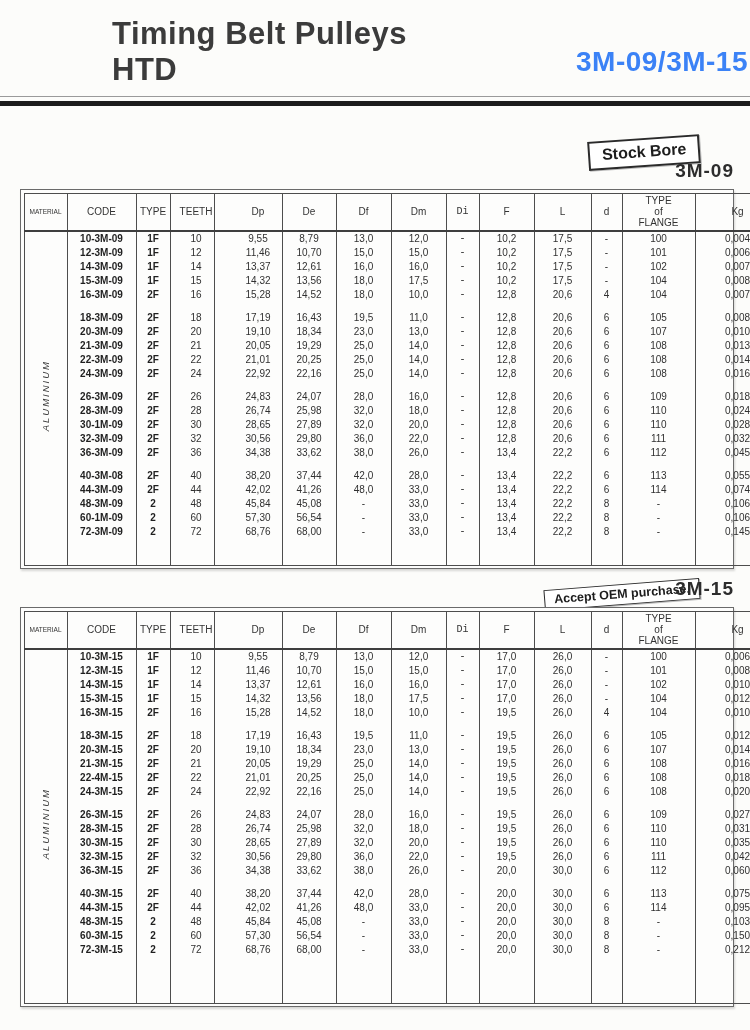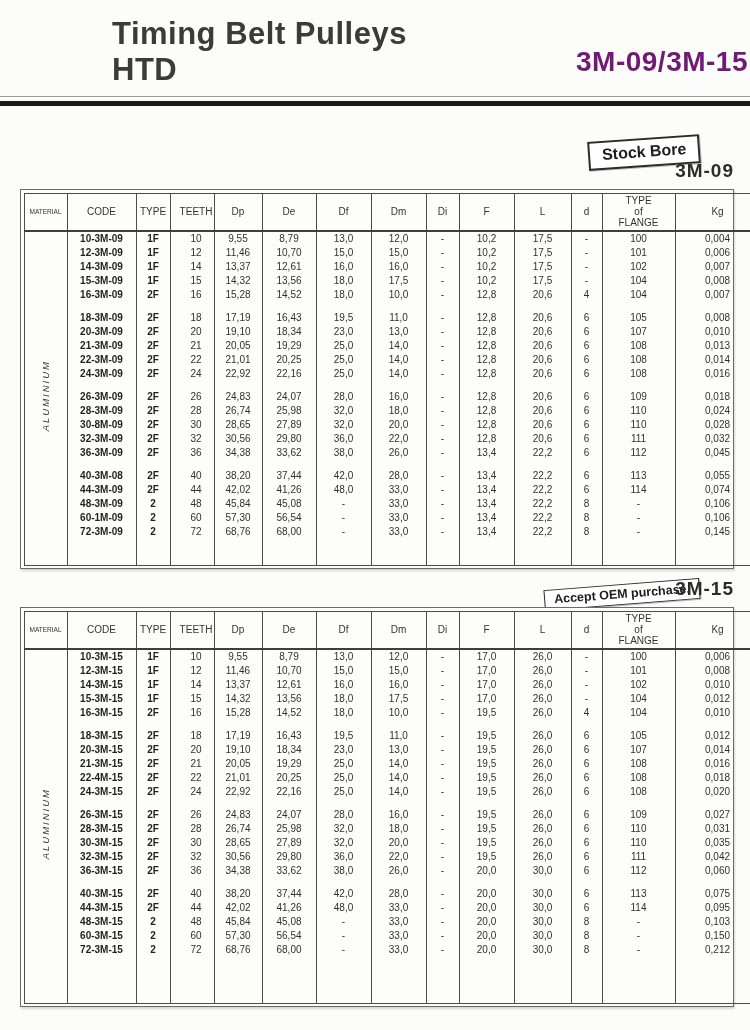--- a/index.html
+++ b/index.html
@@ -9,21 +9,21 @@
     font-family:"Liberation Sans", sans-serif; color:#2b2b2b;
   }
   
   .brand {
     position:absolute; left:112px; top:16px;
     font-size:31px; font-weight:bold; color:#3b3b3b;
     line-height:1.16; letter-spacing:0.5px;
   }
   .model {
     position:absolute; right:2px; top:46px;
-    font-size:28px; font-weight:bold; color:#701a75; letter-spacing:0.5px;
+    font-size:28px; font-weight:bold; color:#3b82f6; letter-spacing:0.5px;
   }
   .rule-thin  { position:absolute; left:0; top:96px;  width:750px; height:1px; background:#9a9a9a; }
   .rule-thick { position:absolute; left:0; top:101px; width:750px; height:5px; background:#1c1c1c; }
   
   .stock-bore {
     position:absolute; left:588px; top:138px; transform:rotate(-4deg);
     border:2px solid #2b2b2b; background:#fff; padding:3px 12px 4px;
     font-size:16px; font-weight:bold; color:#1d1d1d; white-space:nowrap;
     box-shadow:1px 1px 0 #bbb;
   }
@@ -57,22 +57,22 @@
   tr.gap td { height:9px; }
   tr.filler.f0 td { height:26px; }
   tr.filler.f1 td { height:46px; }
   td.mat-cell { vertical-align:middle; }
   .mat-text {
     display:inline-block; writing-mode:vertical-rl; transform:rotate(180deg);
     font-style:italic; font-size:9.5px; letter-spacing:2px; color:#3a3a3a;
   }
   
   .c0{width:42px;} .c1{width:68px;} .c2{width:33px;} .c3{width:35px;padding-left:8px;}
-  .c4{width:47px;} .c5{width:53px;} .c6{width:54px;} .c7{width:54px;}
-  .c8{width:32px;} .c9{width:54px;} .c10{width:56px;} .c11{width:30px;}
+  .c4{width:47px;padding-left:20px;} .c5{width:53px;} .c6{width:54px;} .c7{width:54px;}
+  .c8{width:32px;font-family:Liberation Mono, monospace;} .c9{width:54px;} .c10{width:56px;} .c11{width:30px;}
   .c12{width:72px;} .c13{width:84px;}
 </style>
 </head>
 <body>
 
 <div class="page">
 
   <div class="brand">
     <div>Timing Belt Pulleys</div>
     <div>HTD</div>
@@ -317,21 +317,21 @@
                 <td class="c6">32,0</td>
                 <td class="c7">18,0</td>
                 <td class="c8">-</td>
                 <td class="c9">12,8</td>
                 <td class="c10">20,6</td>
                 <td class="c11">6</td>
                 <td class="c12">110</td>
                 <td class="c13">0,024</td>
               </tr>
               <tr>
-                <td class="c1 b">30-8M-09</td>
+                <td class="c1 b">30-1M-09</td>
                 <td class="c2 b">2F</td>
                 <td class="c3">30</td>
                 <td class="c4">28,65</td>
                 <td class="c5">27,89</td>
                 <td class="c6">32,0</td>
                 <td class="c7">20,0</td>
                 <td class="c8">-</td>
                 <td class="c9">12,8</td>
                 <td class="c10">20,6</td>
                 <td class="c11">6</td>

